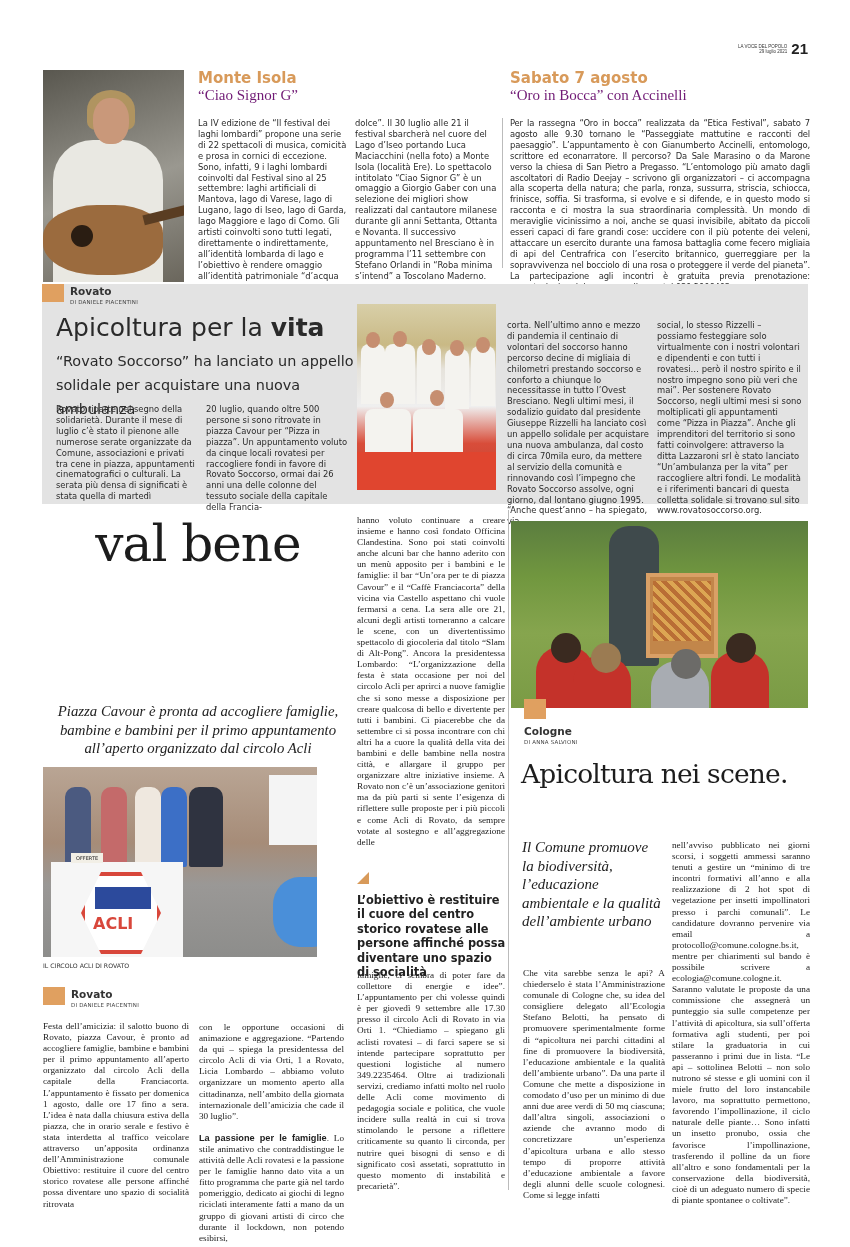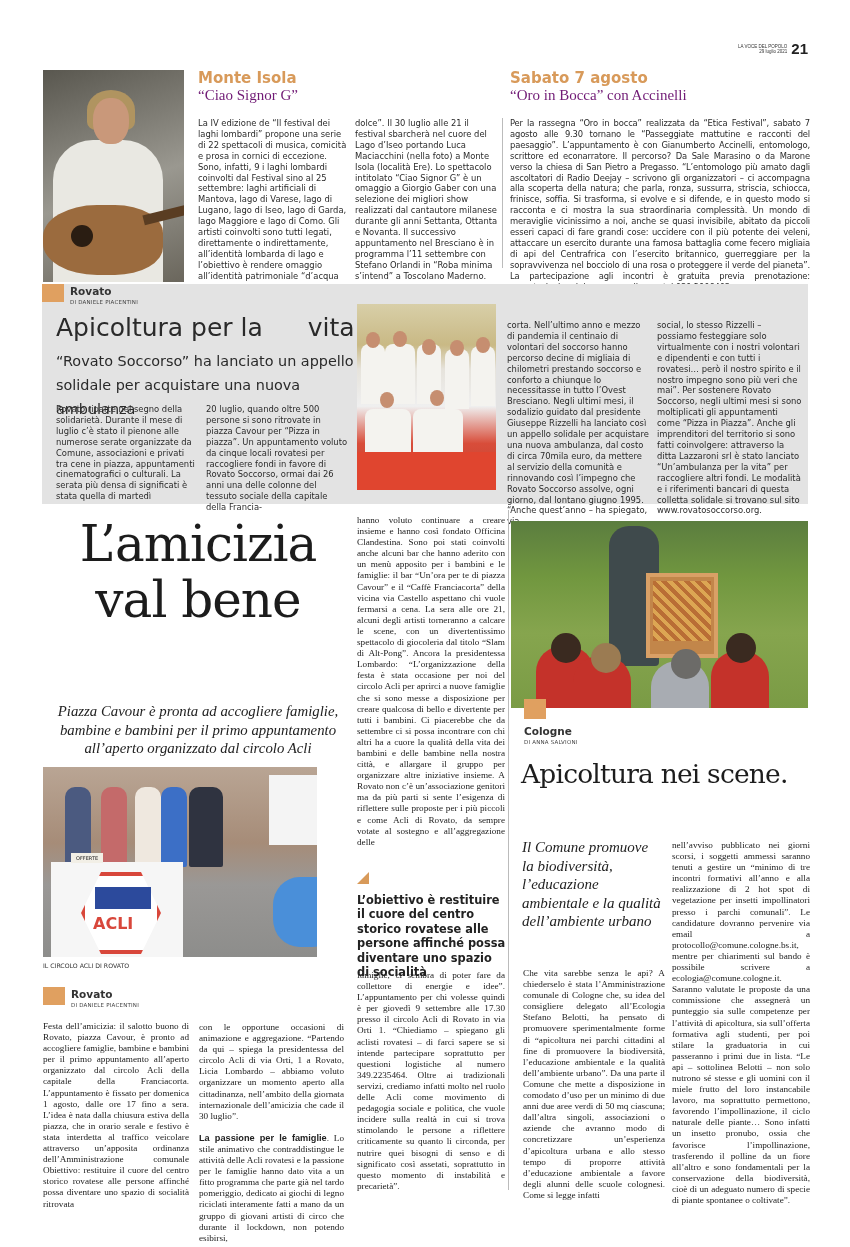--- a/index.html
+++ b/index.html
@@ -30,21 +30,21 @@
   .body-sans { font-size: 8.4px; line-height: 10.9px; color: #2a2a2a; }
   .body-serif { font-family: "Liberation Serif", "DejaVu Serif", serif; font-size: 9.2px; line-height: 11.1px; color: #222; text-align: justify; }
   .vrule { background: #bbb; width: 1px; }
 
   
   #grey-box { left: 42px; top: 284px; width: 766px; height: 220px; background: #e3e3e3; }
   .loc-square { width: 22px; height: 18px; background: #e0a060; }
   .loc-label { font-size: 10.5px; font-weight: bold; color: #333; }
   .byline { font-size: 5.5px; color: #444; text-transform: uppercase; letter-spacing: 0.2px; }
   #amb-title { left: 56px; top: 313px; font-size: 25px; color: #2a2a2a; }
-  #amb-title b { font-weight: normal; margin-left: 37px; }
+  #amb-title b { font-weight: bold; }
   #amb-sub { left: 56px; top: 349px; font-size: 14.4px; line-height: 24px; color: #2a2a2a; width: 300px; }
   #photo-team { left: 357px; top: 304px; width: 139px; height: 186px;
     background: linear-gradient(180deg, #d8cfa8 0%, #c9b985 22%, #e6e3dc 35%, #efefef 55%, #d84d3a 75%, #c0402f 100%); }
   #photo-team .p { position:absolute; background:#f4f3ef; border-radius: 8px 8px 0 0; }
   #photo-team .h { position:absolute; width:14px; height:16px; background:#c68e70; border-radius:50%; }
   #photo-team .r { position:absolute; background:#e0452f; }
 
   
   #amicizia-title { left: 48px; top: 516px; width: 300px; text-align: center; font-family: "DejaVu Serif", "Liberation Serif", serif; font-size: 50px; line-height: 56px; color: #1c1c1c; letter-spacing: -1px; }
   #amicizia-sub { left: 44px; top: 702px; width: 308px; text-align: center; font-family: "Liberation Serif", serif; font-style: italic; font-size: 14.8px; line-height: 18.5px; color: #222; }
@@ -122,21 +122,20 @@
   <div class="p" style="left:8px;top:105px;width:46px;height:44px;"></div>
     <div class="h" style="left:23px;top:88px;"></div>
   <div class="p" style="left:56px;top:105px;width:50px;height:44px;"></div>
     <div class="h" style="left:73px;top:86px;"></div>
   <div class="r" style="left:0;top:148px;width:139px;height:38px;"></div>
 </div>
 <div class="abs body-sans sans" style="left:507px; top:320px; width:142px;">corta. Nell’ultimo anno e mezzo di pandemia il centinaio di volontari del soccorso hanno percorso decine di migliaia di chilometri prestando soccorso e conforto a chiunque lo necessitasse in tutto l’Ovest Bresciano. Negli ultimi mesi, il sodalizio guidato dal presidente Giuseppe Rizzelli ha lanciato così un appello solidale per acquistare una nuova ambulanza, dal costo di circa 70mila euro, da mettere al servizio della comunità e rinnovando così l’impegno che Rovato Soccorso assolve, ogni giorno, dal lontano giugno 1995. “Anche quest’anno – ha spiegato, via</div>
 <div class="abs body-sans sans" style="left:657px; top:320px; width:145px;">social, lo stesso Rizzelli – possiamo festeggiare solo virtualmente con i nostri volontari e dipendenti e con tutti i rovatesi… però il nostro spirito e il nostro impegno sono più veri che mai”. Per sostenere Rovato Soccorso, negli ultimi mesi si sono moltiplicati gli appuntamenti come “Pizza in Piazza”. Anche gli imprenditori del territorio si sono fatti coinvolgere: attraverso la ditta Lazzaroni srl è stato lanciato “Un’ambulanza per la vita” per raccogliere altri fondi. Le modalità e i riferimenti bancari di questa colletta solidale si trovano sul sito www.rovatosoccorso.org.</div>
 
 <div id="amicizia-title" class="abs">
-  <div>L’amicizia</div>
   <div>val bene</div>
 </div>
 <div id="amicizia-sub" class="abs">Piazza Cavour è pronta ad accogliere famiglie, bambine e bambini per il primo appuntamento all’aperto organizzato dal circolo Acli</div>
 <div id="photo-acli" class="abs photo">
   <div class="person" style="left:22px; background:#4b5a80;"></div>
   <div class="person" style="left:58px; background:#c46a6a;"></div>
   <div class="person" style="left:92px; background:#efe8df;"></div>
   <div class="person" style="left:118px; background:#3c6fc6;"></div>
   <div class="person" style="left:146px; width:34px; background:#2f3340;"></div>
   <div class="banner"></div>

